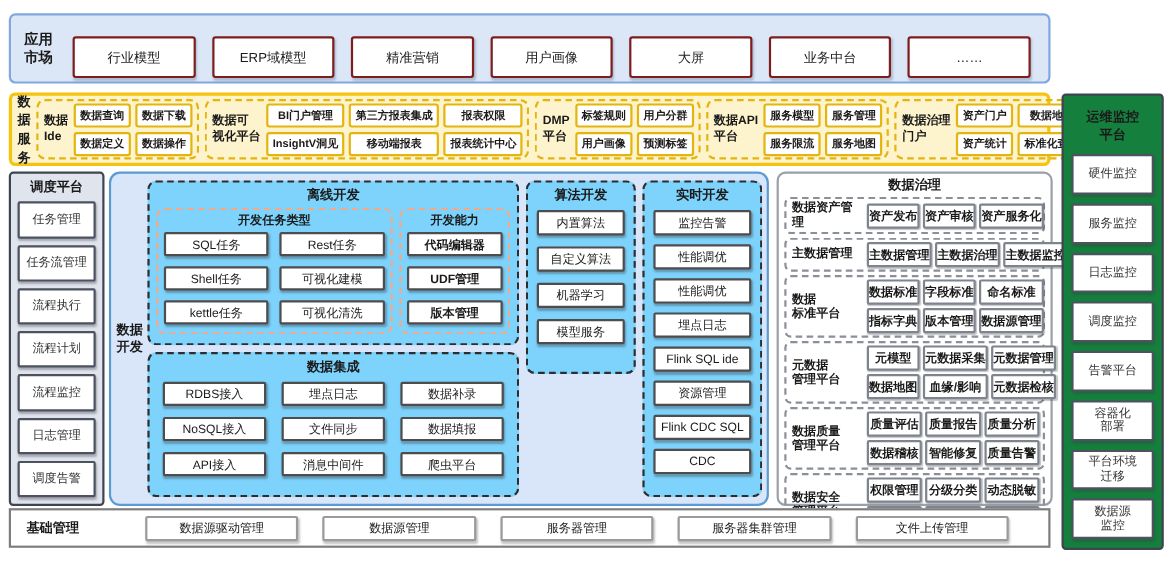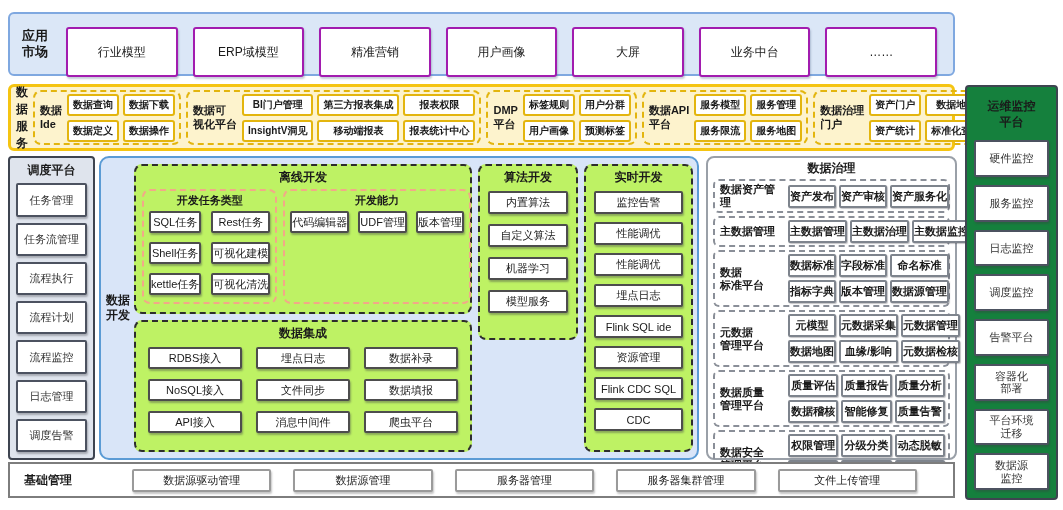--- a/index.html
+++ b/index.html
@@ -7,22 +7,22 @@
     font-family:"Liberation Sans","DejaVu Sans",sans-serif; color:#1a1a1a; }
   .stage { position:relative; width:1063px; height:510px; background:#fff; overflow:hidden; }
   .pre { white-space:pre-line; }
 
   
   .band-app { position:absolute; left:8px; top:12px; width:947px; height:64px;
     background:#dbe7f7; border:2px solid #7fa8e0; border-radius:6px;
     display:flex; align-items:center; padding:0 12px; }
   .region-label { font-weight:bold; font-size:13px; line-height:1.25; text-align:left; }
   .app-boxes { flex:1; display:flex; gap:15px; margin-left:18px; margin-right:4px; }
-  .app-box { flex:1; background:#fff; border:2px solid #a21caf; border-radius:3px;
-    height:50px; display:flex; align-items:center; justify-content:center;
+  .app-box { flex:1; background:#fff; border:2px solid #7f1d1d; border-radius:3px;
+    height:38px; display:flex; align-items:center; justify-content:center;
     font-size:12px; box-shadow:1px 2px 2px rgba(90,110,140,.35);margin-top:16px; }
 
   
   .band-svc { position:absolute; left:8px; top:84px; width:947px; height:67px;
     background:#fdf3cd; border:3px solid #f5c411; border-radius:6px;
     display:flex; align-items:center; padding:0 5px; gap:5px; }
   .svc-region-label { font-weight:bold; font-size:12px; width:28px; text-align:center; }
   .svc-group { border:2px dashed #e3b50e; border-radius:8px; height:55px;
     display:flex; align-items:center; padding:3px 4px; gap:4px; flex:0 0 auto; }
   .svc-group-label { font-weight:bold; font-size:11px; line-height:1.2; text-align:left; padding:0 1px; }
@@ -40,36 +40,36 @@
   .gray-box { background:#fff; border:2px solid #4c5260; border-radius:2px;
     display:flex; align-items:center; justify-content:center; text-align:center;
     font-size:11px; color:#333; flex:1; line-height:1.15;
     box-shadow:1px 2px 2px rgba(60,60,70,.35); }
 
   
   .center-panel { position:absolute; left:99px; top:156px; width:600px; height:304px;
     background:#d9e5f8; border:2px solid #5b9bd5; border-radius:10px; }
   .dev-label { position:absolute; left:3px; top:50%; transform:translateY(-50%);
     width:28px; font-weight:bold; font-size:12px; text-align:center; line-height:1.25; }
-  .blue-section { position:absolute; background:#bef264; border:2px dashed #2d2d2d; border-radius:8px; }
+  .blue-section { position:absolute; background:#7dd3fc; border:2px dashed #2d2d2d; border-radius:8px; }
   .sec-offline { left:33px; top:6px; width:338px; height:150px; }
   .sec-integration { left:33px; top:162px; width:338px; height:132px; }
   .sec-algo { left:377px; top:6px; width:100px; height:176px; }
   .sec-realtime { left:483px; top:6px; width:109px; height:288px; }
   .sec-title { font-weight:bold; font-size:12px; text-align:center; padding-top:3px; }
   .offline-body { display:flex; gap:6px; padding:3px 6px 6px; height:124px; }
   .sub-group { border:2px dashed #f2a988; border-radius:8px; padding:2px 5px 5px; }
   .sub-task { flex:2.3; }
   .sub-cap { flex:1; }
   .sub-title { font-weight:bold; font-size:11px; text-align:center; margin-bottom:3px; }
   .white-box { background:#fff; border:2px solid #4d4d4d; border-radius:2px;
     display:flex; align-items:center; justify-content:center; font-size:11px;
     height:22px; box-shadow:1px 2px 2px rgba(60,60,70,.4); white-space:nowrap; }
   .grid2 { display:grid; grid-template-columns:1fr 1fr; gap:9px 10px; }
-  .grid1 { display:grid; grid-template-columns:1fr 1fr 1fr; gap:9px; }
+  .grid1 { display:grid; grid-template-columns:1fr; gap:9px;font-weight:bold; }
   .grid3 { display:grid; grid-template-columns:1fr 1fr 1fr; gap:10px 14px; padding:5px 12px; }
   .col-stack { display:flex; flex-direction:column; gap:10px; padding:5px 8px; }
   .col-stack .white-box { height:23px; }
   .stack-rt { gap:8px; }
 
   
   .gov-panel { position:absolute; left:706px; top:156px; width:251px; height:304px;
     background:#fff; border:2px solid #9aa0a8; border-radius:8px; padding:2px 5px 4px; }
   .gov-title { font-weight:bold; font-size:12px; text-align:center; margin-bottom:2px; }
   .gov-row { border:2px dashed #8a8f98; border-radius:6px; display:flex; align-items:center;

